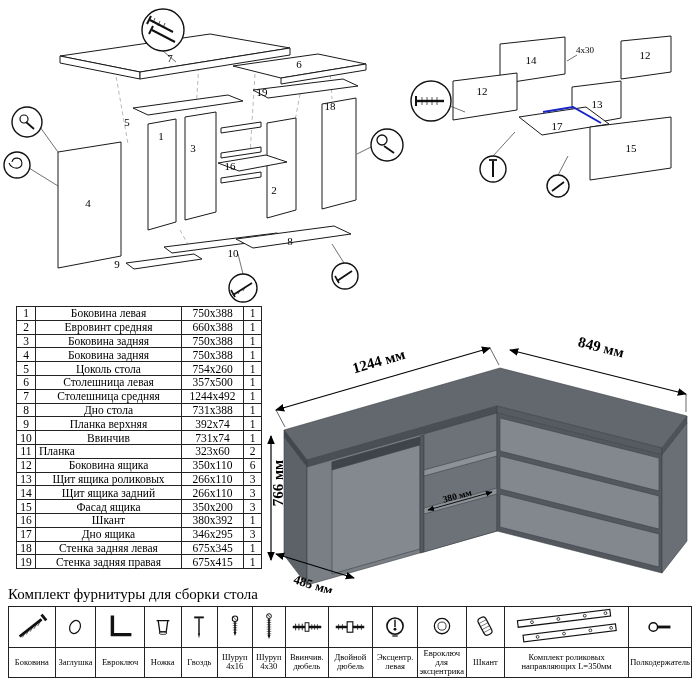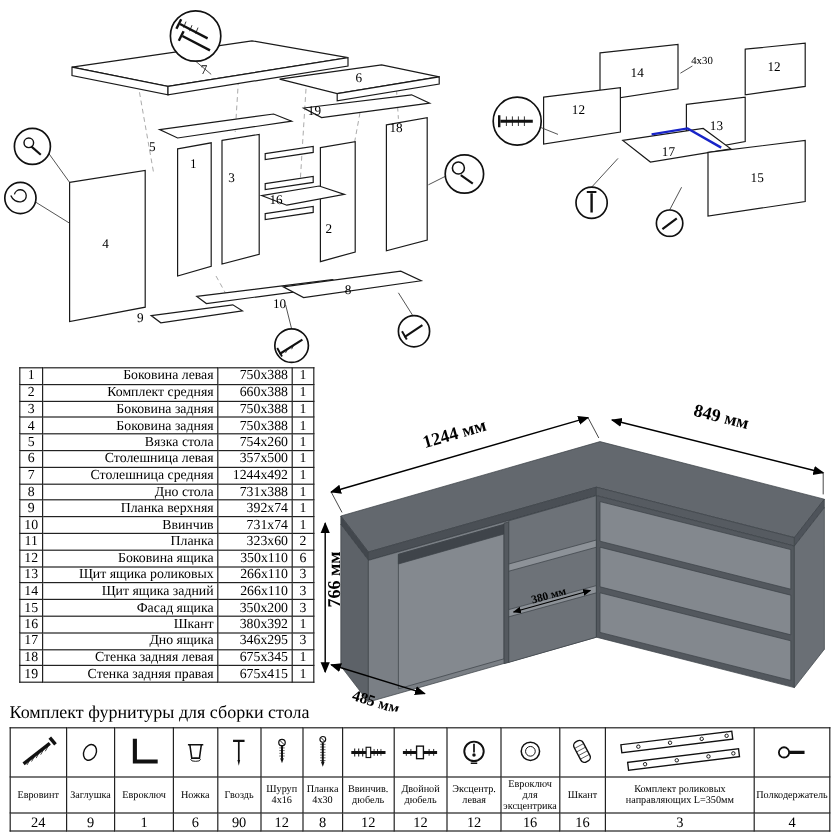--- a/index.html
+++ b/index.html
@@ -7,23 +7,23 @@
   body { background:#fff; font-family:"Liberation Serif", serif; position:relative; overflow:hidden; color:#000; }
   svg { display:block; }
   svg text { font-family:"Liberation Serif", serif; }
   #diag-left { position:absolute; left:0px; top:4px; }
   #diag-right { position:absolute; left:405px; top:28px; }
   #desk { position:absolute; left:262px; top:298px; }
   table { border-collapse:collapse; }
   .parts { position:absolute; left:16px; top:306px; font-size:11.5px; }
   .parts td { border:1px solid #222; padding:0 3px; height:13.8px; line-height:12px; white-space:nowrap; }
   .parts .c-num { width:19px; text-align:center; }
-  .parts .c-name { width:146px; text-align:right; }
-  .parts .c-name.center { text-align:right;margin-top:35px; }
-  .parts .c-size { width:62px; text-align:right; }
+  .parts .c-name { width:146px; text-align:center; }
+  .parts .c-name.center { text-align:left;margin-top:35px; }
+  .parts .c-size { width:62px; text-align:center; }
   .parts .c-qty { width:18px; text-align:center; }
   .hw-wrap { position:absolute; left:8px; top:586px; width:684px; }
   .hw-title { text-align:left; font-size:15px; margin-bottom:3px; }
   .hw { table-layout:fixed; width:684px; }
   .hw td { border:1px solid #222; text-align:center; vertical-align:middle; padding:1px; overflow:hidden; }
   .hw .icon-cell { height:40px; }
   .hw .icon-cell svg { margin:0 auto; }
   .hw .name-cell { height:28px; font-size:8.5px; line-height:1.05; word-wrap:break-word; }
   .hw .qty-cell { height:14px; font-size:12px; line-height:12px; }
 </style>
@@ -175,39 +175,39 @@
   <table class="parts">
     <tbody>
         <tr>
           <td class="c-num">1</td>
           <td class="c-name">Боковина левая</td>
           <td class="c-size">750x388</td>
           <td class="c-qty">1</td>
         </tr>
     <tr>
           <td class="c-num">2</td>
-          <td class="c-name">Комплект средняя</td>
+          <td class="c-name">Евровинт средняя</td>
           <td class="c-size">660x388</td>
           <td class="c-qty">1</td>
         </tr>
     <tr>
           <td class="c-num">3</td>
           <td class="c-name">Боковина задняя</td>
           <td class="c-size">750x388</td>
           <td class="c-qty">1</td>
         </tr>
     <tr>
           <td class="c-num">4</td>
           <td class="c-name">Боковина задняя</td>
           <td class="c-size">750x388</td>
           <td class="c-qty">1</td>
         </tr>
     <tr>
           <td class="c-num">5</td>
-          <td class="c-name">Вязка стола</td>
+          <td class="c-name">Цоколь стола</td>
           <td class="c-size">754x260</td>
           <td class="c-qty">1</td>
         </tr>
     <tr>
           <td class="c-num">6</td>
           <td class="c-name">Столешница левая</td>
           <td class="c-size">357x500</td>
           <td class="c-qty">1</td>
         </tr>
     <tr>
@@ -479,48 +479,32 @@
         <td class="icon-cell">
           <svg viewBox="0 0 40 40" width="40" height="38">
                 <g stroke="#111" fill="none">
                   <circle cx="13" cy="20" r="4.5" stroke-width="1.6"></circle>
                   <line x1="17.5" y1="20" x2="31" y2="20" stroke-width="3"></line>
                 </g>
               </svg>
         </td>
       </tr>
       <tr>
-        <td class="name-cell">Евровинт</td>
+        <td class="name-cell">Боковина</td>
         <td class="name-cell">Заглушка</td>
         <td class="name-cell">Евроключ</td>
         <td class="name-cell">Ножка</td>
         <td class="name-cell">Гвоздь</td>
         <td class="name-cell">Шуруп 4x16</td>
-        <td class="name-cell">Планка 4x30</td>
+        <td class="name-cell">Шуруп 4x30</td>
         <td class="name-cell">Ввинчив. дюбель</td>
         <td class="name-cell">Двойной дюбель</td>
         <td class="name-cell">Эксцентр. левая</td>
         <td class="name-cell">Евроключ для эксцентрика</td>
         <td class="name-cell">Шкант</td>
         <td class="name-cell">Комплект роликовых направляющих L=350мм</td>
         <td class="name-cell">Полкодержатель</td>
       </tr>
-      <tr>
-        <td class="qty-cell">24</td>
-        <td class="qty-cell">9</td>
-        <td class="qty-cell">1</td>
-        <td class="qty-cell">6</td>
-        <td class="qty-cell">90</td>
-        <td class="qty-cell">12</td>
-        <td class="qty-cell">8</td>
-        <td class="qty-cell">12</td>
-        <td class="qty-cell">12</td>
-        <td class="qty-cell">12</td>
-        <td class="qty-cell">16</td>
-        <td class="qty-cell">16</td>
-        <td class="qty-cell">3</td>
-        <td class="qty-cell">4</td>
-      </tr>
     </tbody>
       </table>
   </div>
 
 </div>
 
 </body></html>

